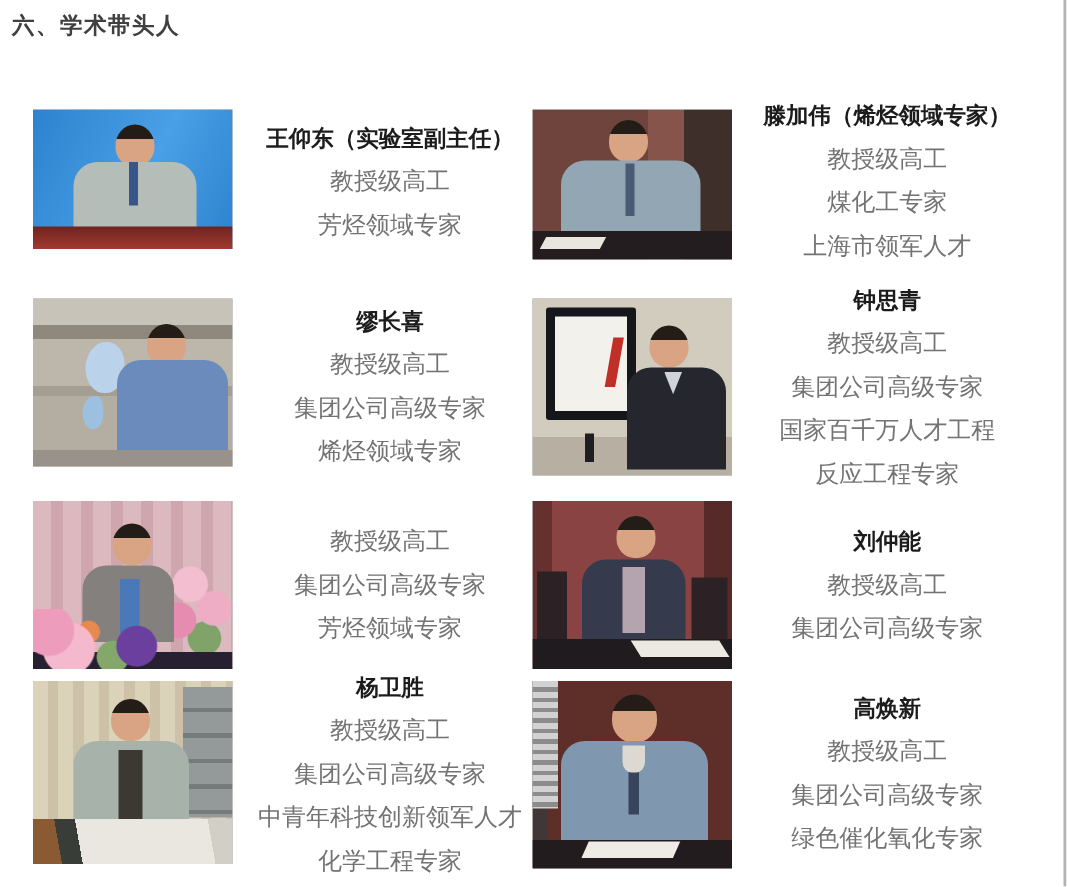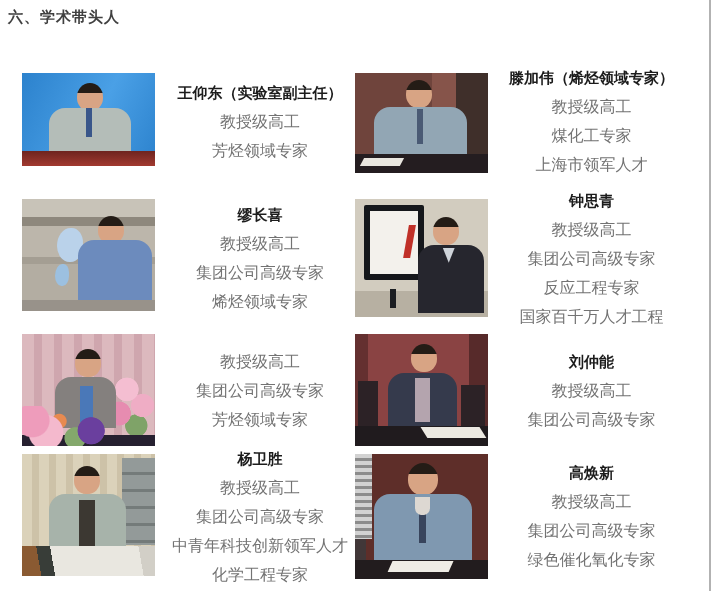--- a/index.html
+++ b/index.html
@@ -169,22 +169,22 @@
           <i class="bg"></i>
           <i class="prop"></i>
           <i class="head"></i>
           <i class="torso"></i>
           <i class="fg"></i>
         </div>
         <div class="text">
           <div class="name">钟思青</div>
           <div class="line">教授级高工</div>
           <div class="line">集团公司高级专家</div>
+          <div class="line">国家百千万人才工程</div>
           <div class="line">反应工程专家</div>
-          <div class="line">国家百千万人才工程</div>
         </div>
       </div>
       <div class="card">
         <div class="photo s-flower-ceremony">
           <i class="bg"></i>
           <i class="prop"></i>
           <i class="head"></i>
           <i class="torso"></i>
           <i class="fg"></i>
         </div>

